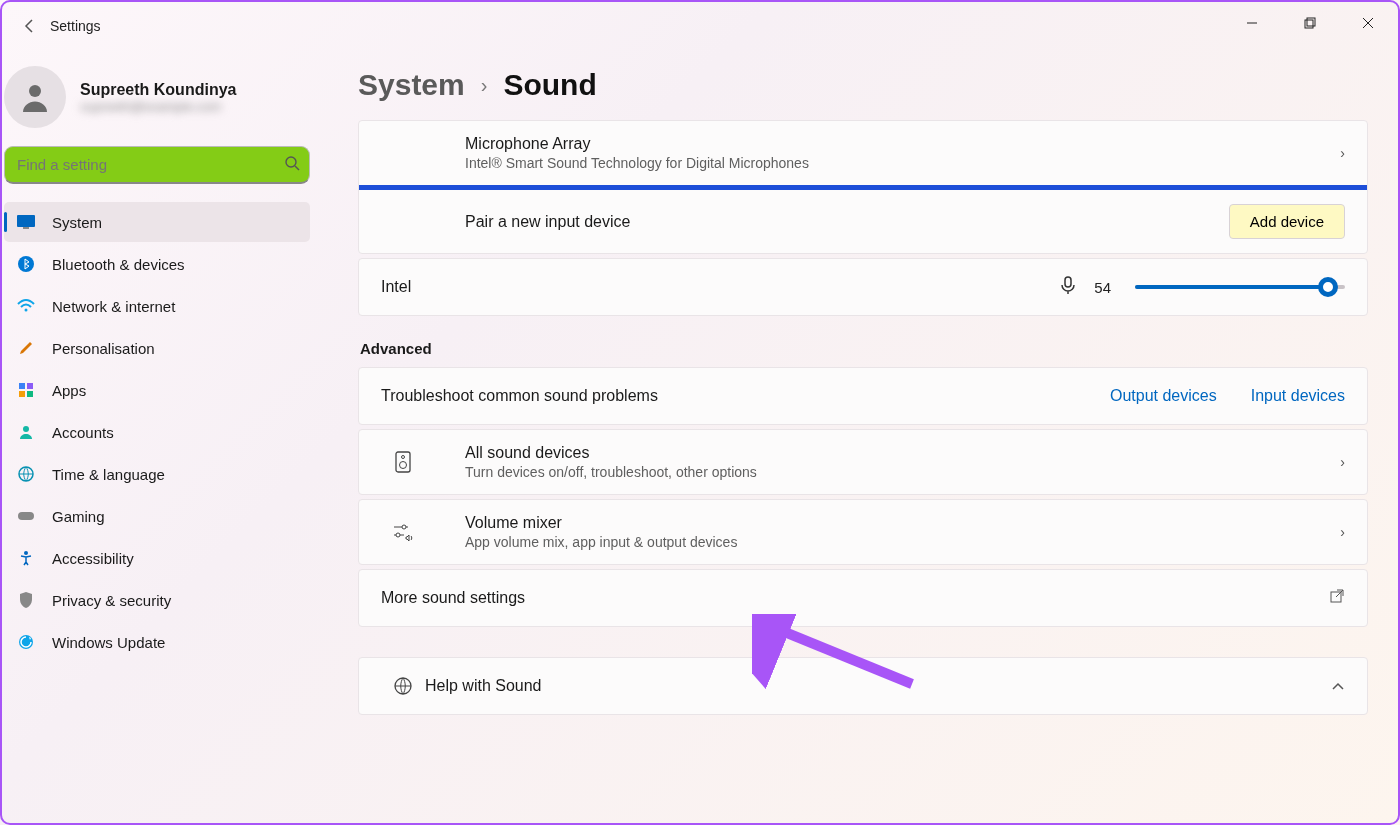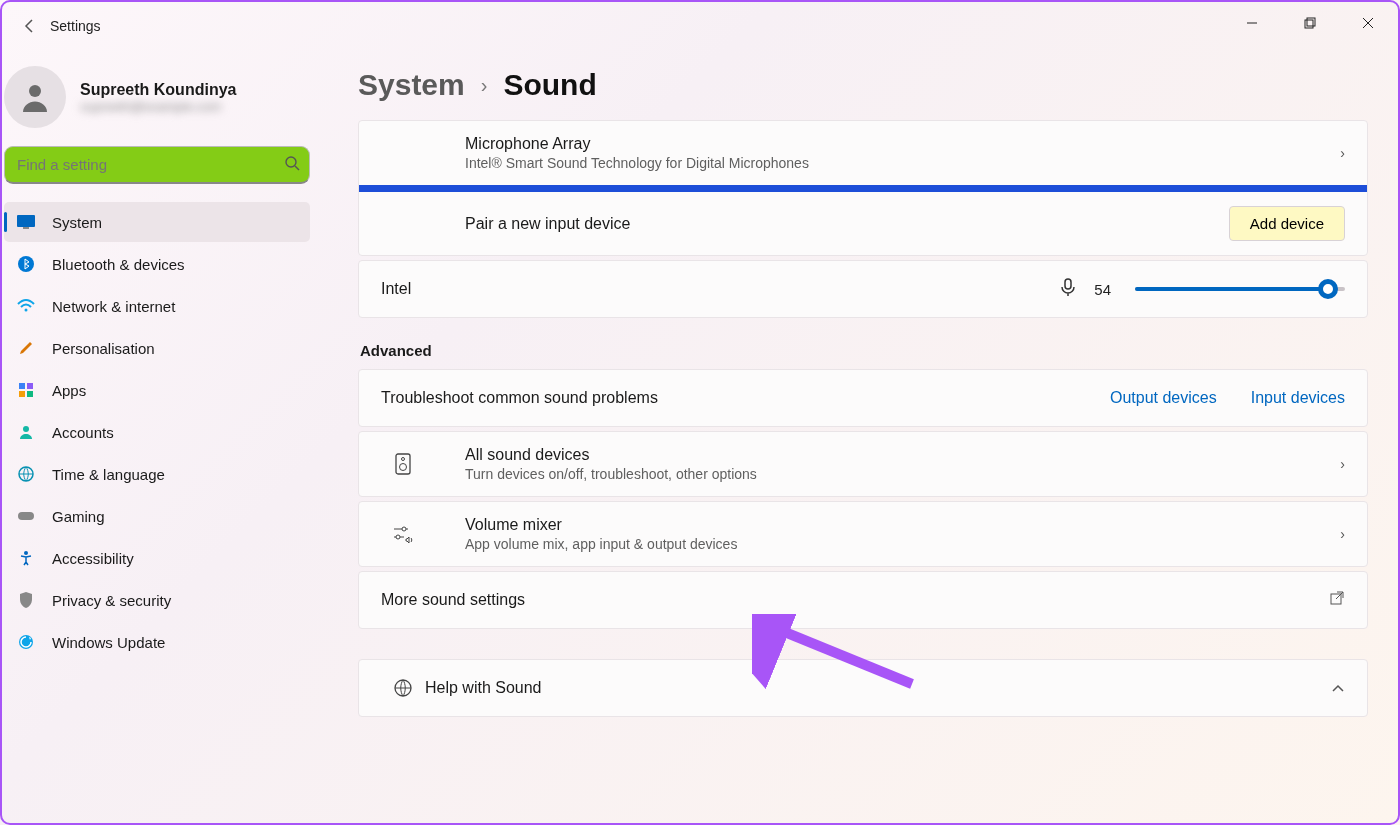--- a/index.html
+++ b/index.html
@@ -24,21 +24,21 @@
 .nav-item .nav-icon { width: 20px; height: 20px; display: flex; align-items: center; justify-content: center; font-size: 16px; }
 .nav-item.active { background: #ece4e8; position: relative; }
 .nav-item.active::before { content: ""; position: absolute; left: 0; top: 10px; bottom: 10px; width: 3px; background: #0067c0; border-radius: 2px; }
 .content { flex: 1; padding: 18px 30px 10px 36px; overflow-y: auto; }
 .breadcrumb { display: flex; align-items: center; gap: 16px; margin-bottom: 18px; }
 .breadcrumb .crumb-parent { font-size: 30px; color: #5a5a5a; font-weight: 600; }
 .breadcrumb .chev { font-size: 20px; color: #777; }
 .breadcrumb .crumb-current { font-size: 30px; color: #111; font-weight: 600; }
 .card { background: #fcfbfb; border: 1px solid #e9e4e7; border-radius: 4px; margin-bottom: 4px; }
 .row { display: flex; align-items: center; padding: 14px 22px; min-height: 56px; }
-.row + .row { border-top: 7px solid #1d4ed8; }
+.row + .row { border-top: 5px solid #1d4ed8; }
 .row-icon { width: 44px; display: flex; align-items: center; justify-content: center; color: #444; }
 .row-body { flex: 1; margin-left: 40px; }
 .row-title { font-size: 16px; color: #1a1a1a; }
 .row-sub { font-size: 14px; color: #5f5f5f; margin-top: 2px; }
 .row-chevron { color: #555; font-size: 14px; }
 .btn { background: #fef9c3; border: 1px solid #d8d2d6; border-radius: 4px; padding: 8px 20px; font-size: 15px; cursor: pointer; }
 .volume-row { display: flex; align-items: center; gap: 16px; }
 .vol-val { font-size: 15px; color: #222; }
 .slider { flex: 1; display: flex; align-items: center; position: relative; height: 20px; margin-left: 8px; }
 .track { flex: 1; height: 4px; background: #c9c3c7; border-radius: 2px; position: relative; }

